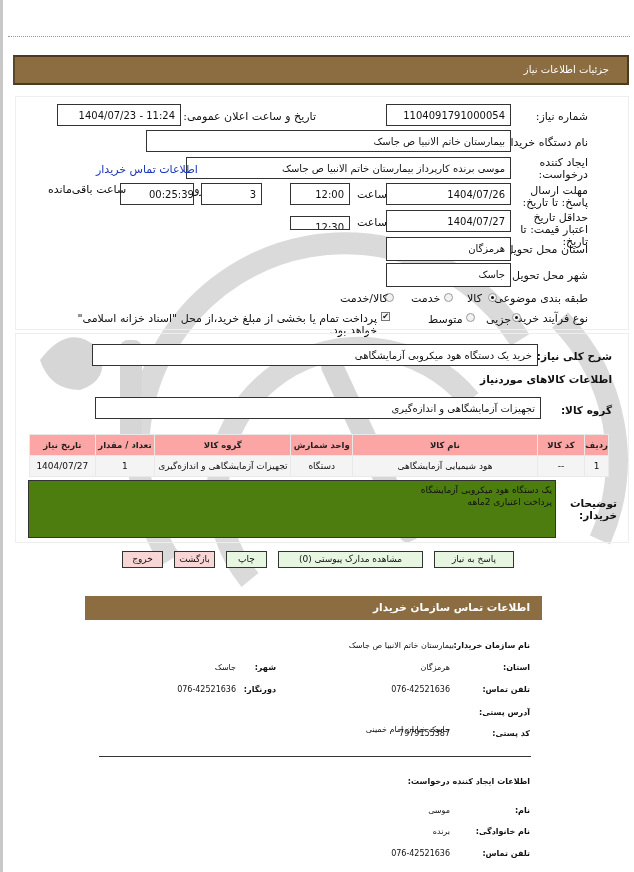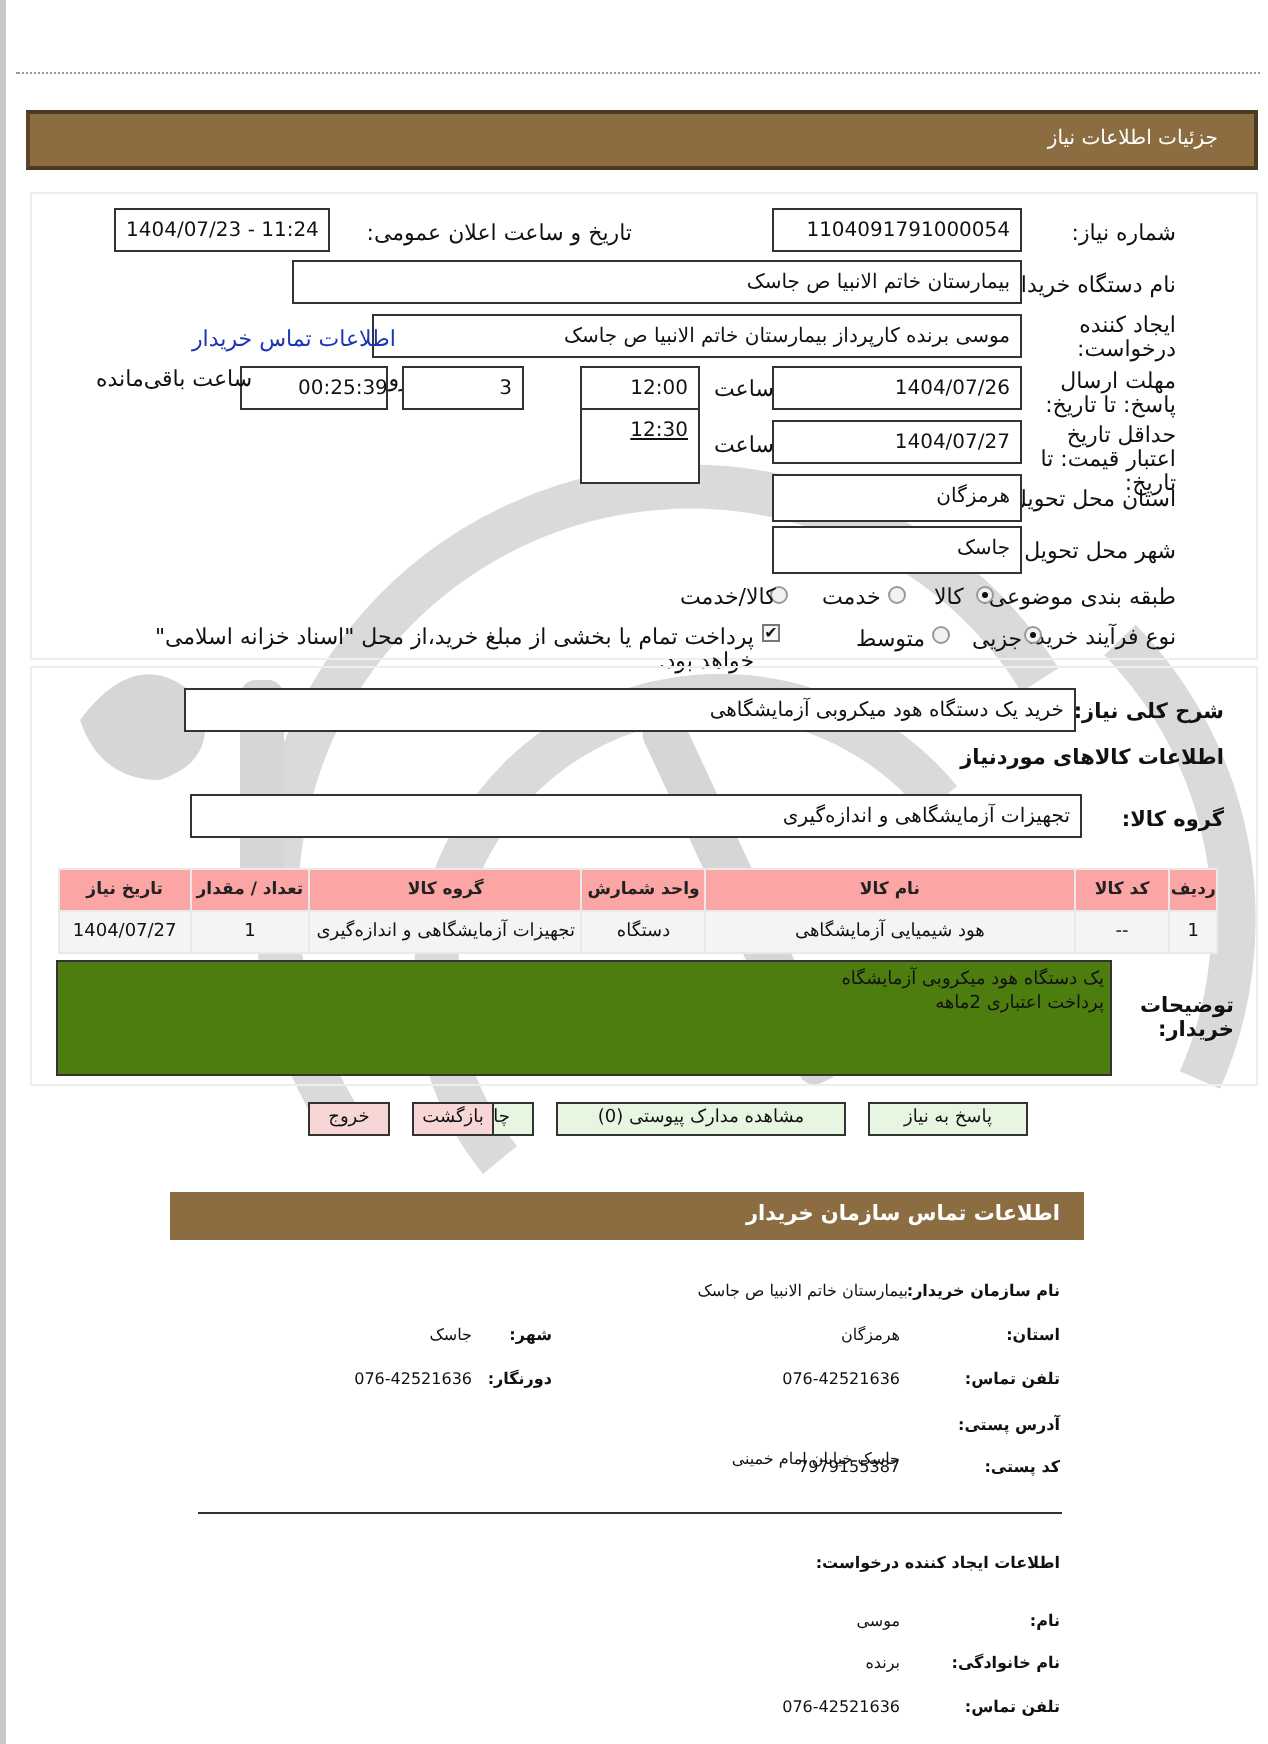--- a/index.html
+++ b/index.html
@@ -28,21 +28,21 @@
   .bold { font-weight: bold; }
 
   table.items { position: absolute; left: 29px; top: 434px; width: 580px; border-collapse: separate; border-spacing: 1px; direction: rtl; background: #e9e9e9; }
   table.items th { background: #fca5a5; font-size: 8.5px; font-weight: bold; height: 20px; color: #222; }
   table.items td { background: #f4f4f4; font-size: 9px; height: 20px; text-align: center; }
 
   .desc { position: absolute; left: 28px; top: 480px; width: 528px; height: 58px; border: 1px solid #333; background: #4d7c0f; direction: rtl; text-align: right; font-size: 9px; line-height: 12px; padding: 3px 3px; }
 
   .btn { position: absolute; height: 17px; border: 1px solid #333; font-size: 9px; line-height: 14px; text-align: center; direction: rtl; }
   .btn.green { background: #e7f6e1; }
-  .btn.red { background: #f8d6d6; margin-left: 32px; }
+  .btn.red { background: #f8d6d6; }
 
   .header-bar2 { position: absolute; left: 85px; top: 596px; width: 457px; height: 24px; background: #8c6d41; }
   .header-bar2 span { position: absolute; right: 12px; top: 5px; color: #fff; font-size: 10.5px; font-weight: bold; }
 
   .ci { position: absolute; direction: rtl; text-align: right; font-size: 8px; white-space: nowrap; }
   .ci.k { font-weight: bold; }
   .hr { position: absolute; left: 99px; top: 756px; width: 432px; border-top: 1px solid #333; }
 </style>
 </head>
 <body>
@@ -65,42 +65,42 @@
 
 <div class="header-bar" style="width:616px">
   <span>جزئیات اطلاعات نیاز</span>
 </div>
 
 <div class="panel" style="width:614px"></div>
 
 <div class="lbl" style="right:46px;top:111px;">شماره نیاز:</div>
 <div class="box ltr" style="left:386px;top:104px;width:125px;height:22px;">1104091791000054</div>
 <div class="lbl" style="right:318px;top:111px;">تاریخ و ساعت اعلان عمومی:</div>
-<div class="box ltr" style="left:57px;top:104px;width:108px;height:22px;">1404/07/23 - 11:24</div>
+<div class="box ltr" style="left:57px;top:104px;width:124px;height:22px;">1404/07/23 - 11:24</div>
 
 <div class="lbl" style="right:46px;top:137px;">نام دستگاه خریدار:</div>
 <div class="box" style="left:146px;top:130px;width:365px;height:22px;">بیمارستان خاتم الانبیا ص جاسک</div>
 
 <div class="lbl" style="right:46px;top:157px;width:70px;">ایجاد کننده درخواست:</div>
 <div class="box" style="left:186px;top:157px;width:325px;height:22px;">موسی برنده کارپرداز بیمارستان خاتم الانبیا ص جاسک</div>
 <div class="lbl link" style="left:96px;top:164px;">اطلاعات تماس خریدار</div>
 
 <div class="lbl" style="right:46px;top:185px;width:84px;">مهلت ارسال پاسخ: تا تاریخ:</div>
 <div class="box ltr" style="left:386px;top:183px;width:125px;height:22px;">1404/07/26</div>
 <div class="lbl" style="left:357px;top:189px;">ساعت</div>
 <div class="box ltr" style="left:290px;top:183px;width:60px;height:22px;">12:00</div>
 <div class="lbl" style="left:189px;top:184px;">روز</div>
 <div class="box ltr" style="left:201px;top:183px;width:61px;height:22px;">3</div>
 <div class="box ltr" style="left:120px;top:183px;width:74px;height:22px;padding-left:28px;">00:25:39</div>
 <div class="lbl" style="left:48px;top:184px;">ساعت باقی‌مانده</div>
 
 <div class="lbl" style="right:46px;top:212px;width:80px;">حداقل تاریخ اعتبار قیمت: تا تاریخ:</div>
 <div class="box ltr" style="left:386px;top:210px;width:125px;height:22px;">1404/07/27</div>
 <div class="lbl" style="left:357px;top:217px;">ساعت</div>
-<div class="box ltr" style="left:290px;top:204px;width:60px;height:38px;text-decoration:underline;">12:30</div>
+<div class="box ltr" style="left:290px;top:216px;width:60px;height:14px;text-decoration:underline;">12:30</div>
 
 <div class="lbl" style="right:46px;top:244px;">استان محل تحویل:</div>
 <div class="box" style="left:386px;top:237px;width:125px;height:24px;">هرمزگان</div>
 
 <div class="lbl" style="right:46px;top:270px;">شهر محل تحویل:</div>
 <div class="box" style="left:386px;top:263px;width:125px;height:24px;">جاسک</div>
 
 <div class="lbl" style="right:46px;top:293px;">طبقه بندی موضوعی:</div>
 <div class="radio on" style="left:488px;top:293px;"></div>
 <div class="lbl" style="left:467px;top:293px;">کالا</div>

